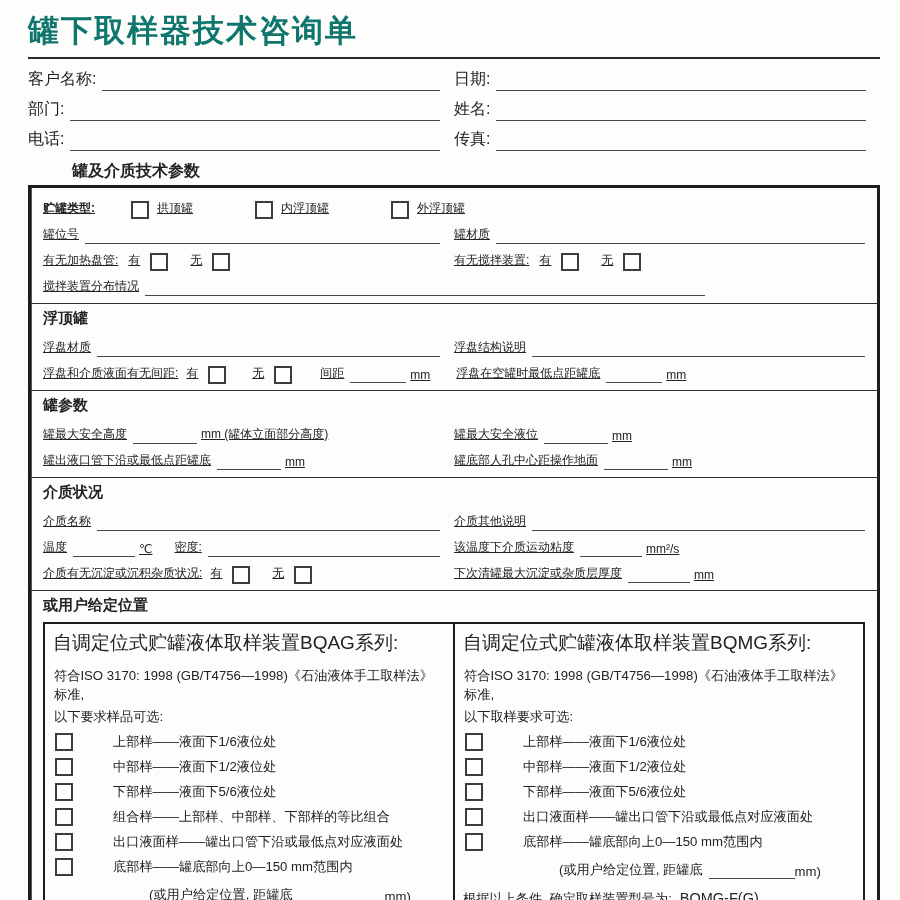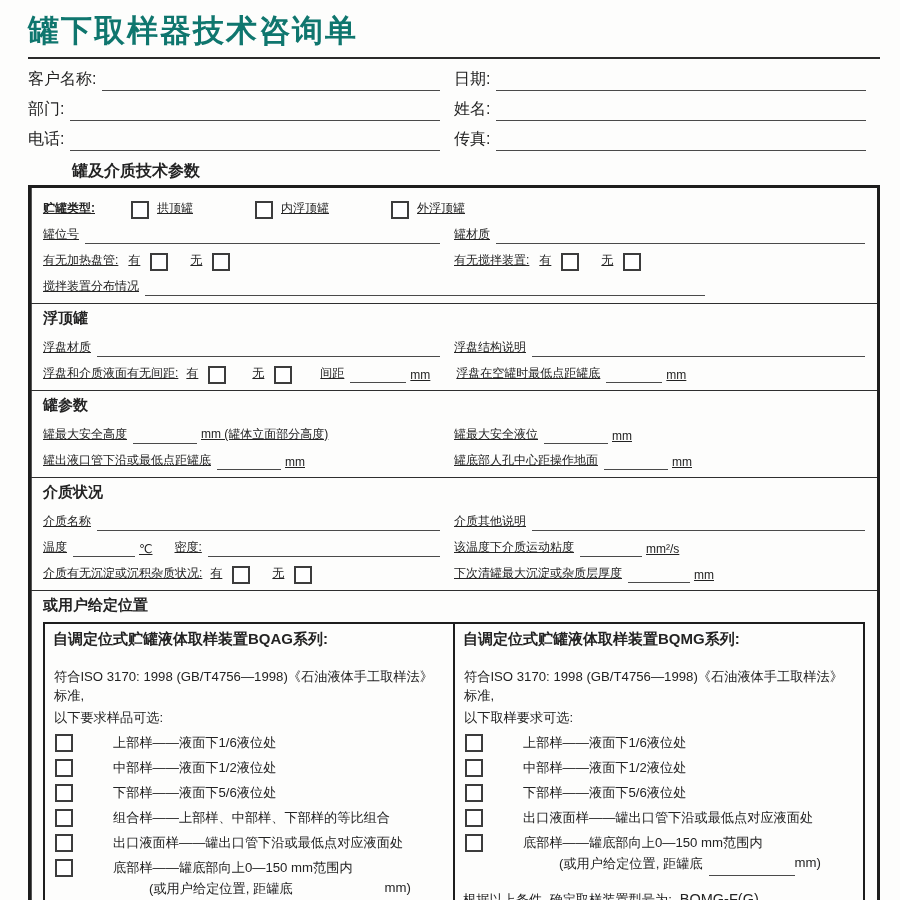--- a/index.html
+++ b/index.html
@@ -27,25 +27,25 @@
   .row .gap{width:26px;flex:none;}
   .bold{font-weight:bold;}
   .cb{display:inline-block;width:14px;height:14px;border:2px solid #3c3c3c;margin:0 8px -1px 10px;flex:none;background:#fff;}
   .sep{border:none;border-top:1.5px solid #2f2f2f;margin:7px -12px 5px -12px;}
   .half{flex:1;display:flex;align-items:flex-end;}
   .sub-head{font-size:15px;font-weight:bold;min-height:22px;margin-top:2px;}
   
   .samp{display:flex;border:2px solid #1d1d1d;margin-top:4px;}
   .col{flex:1;padding:6px 8px 6px 8px;font-size:13.2px;min-width:0;}
   .col + .col{border-left:2px solid #1d1d1d;}
-  .col-title{font-weight:bold;font-size:15px;margin-bottom:18px;}
+  .col-title{font-weight:normal;font-size:19px;margin-bottom:10px;}
   .col p{margin:0 0 3px 1px;line-height:1.45;}
   .item{display:flex;align-items:center;min-height:25px;gap:32px;}
   .item .cb{margin:0 8px 0 2px;}
-  .item-sub{display:flex;min-height:25px;padding-left:96px;}
+  .item-sub{display:flex;align-items:flex-end;min-height:25px;padding-left:96px;}
   .item-sub .bl{max-width:86px;}
   .model{display:flex;align-items:flex-end;min-height:27px;margin-top:2px;}
   .model .val{border-bottom:1.5px solid #4a4a4a;min-width:150px;padding:0 6px 1px 8px;font-size:14.5px;}
 </style>
 </head>
 <body>
 
 <div class="page">
 
   <div class="title">罐下取样器技术咨询单</div>

